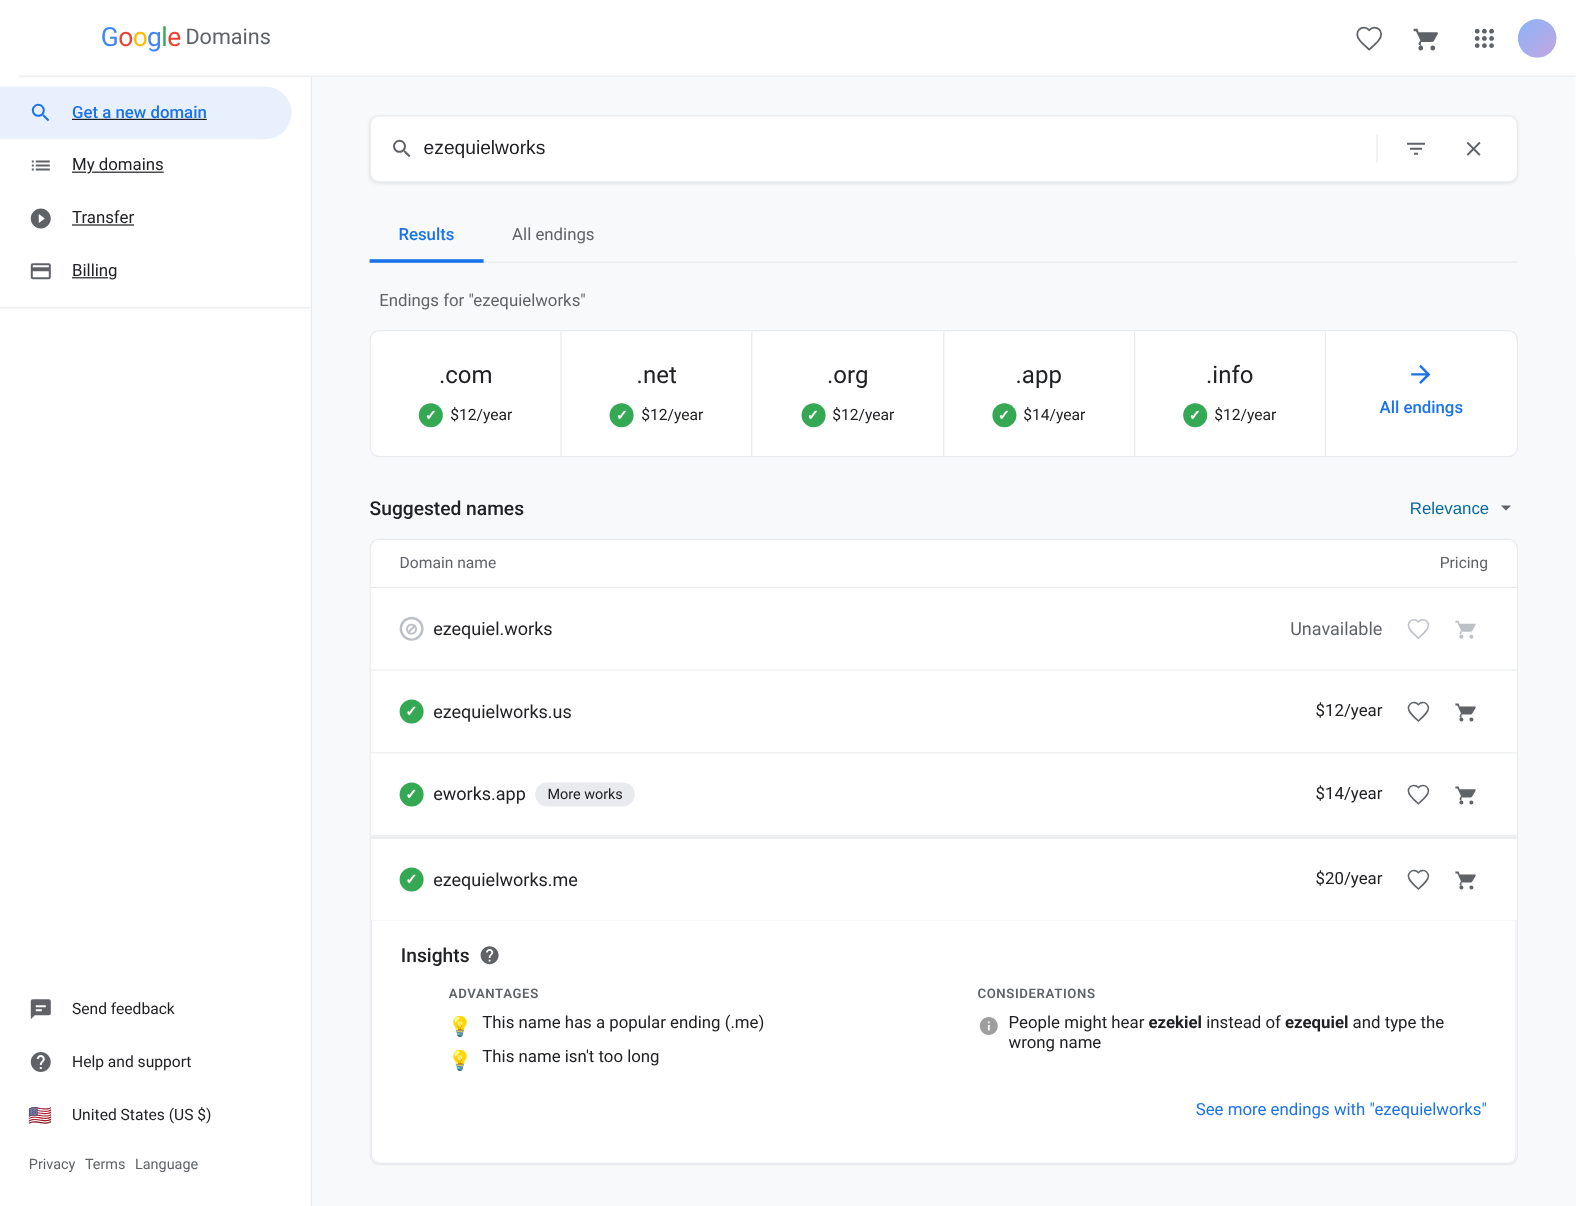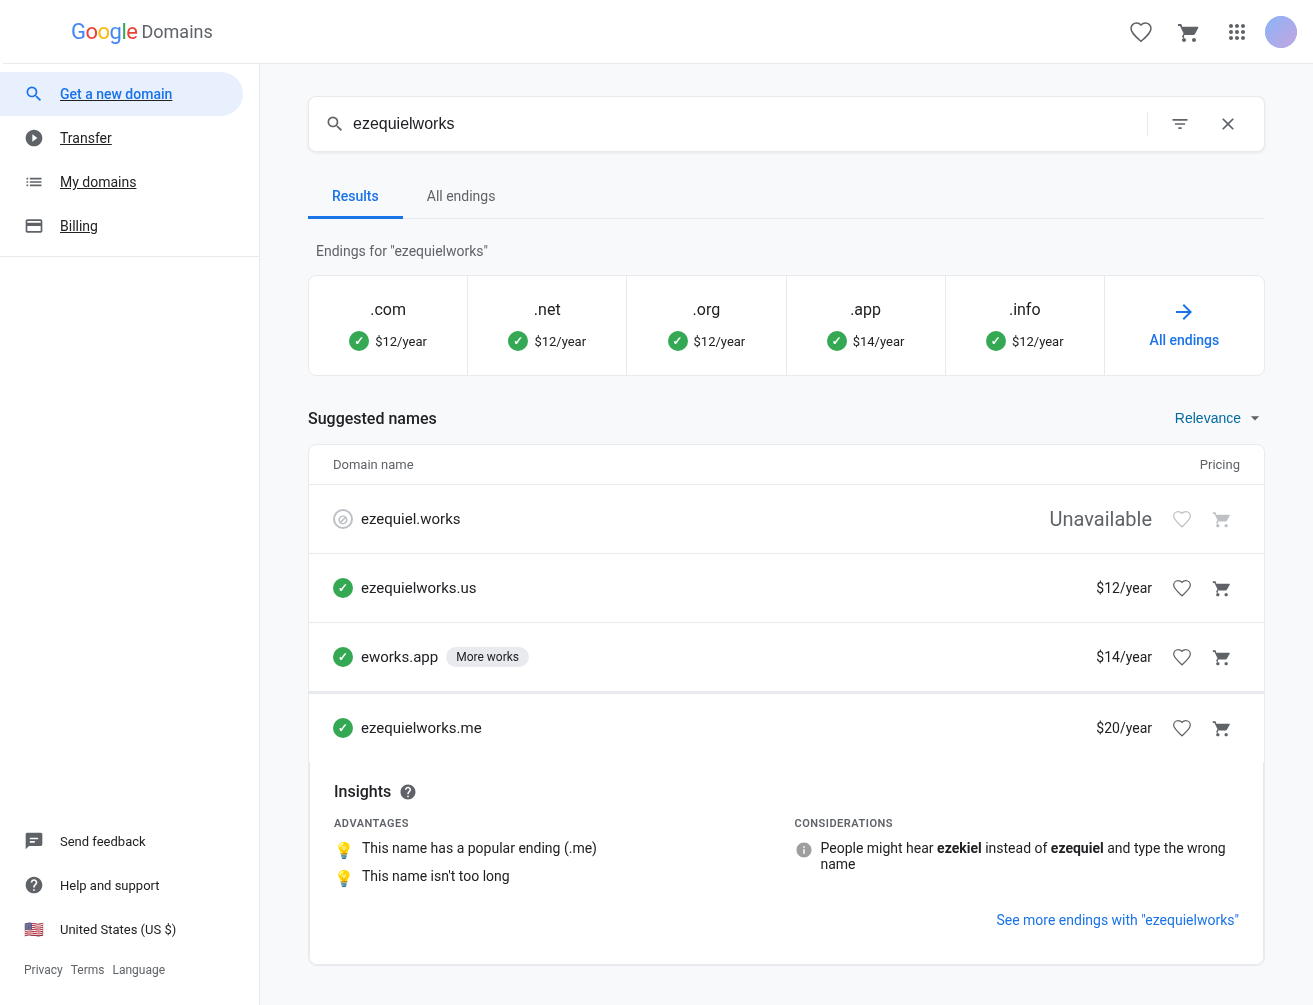--- a/index.html
+++ b/index.html
@@ -2,21 +2,21 @@
 <html><head>
   <meta charset="utf-8">
   <style>
     * { box-sizing: border-box; margin: 0; padding: 0; }
     body { font-family: 'Google Sans', Roboto, Arial, sans-serif; font-size: 14px; color: #202124; background: #fff; height: 1005px; overflow: hidden; }
 
     
     .header {
       display: flex; align-items: center; height: 64px;
       padding: 0 16px; border-bottom: 1px solid #e8eaed;
-      position: fixed; top: 0; left: 3px; right: 0; background: #fff; z-index: 100;
+      position: fixed; top: 0; left: 16px; right: 0; background: #fff; z-index: 100;
     }
     .header-left { display: flex; align-items: center; gap: 8px; }
     .hamburger { width: 24px; height: 24px; cursor: pointer; display: flex; flex-direction: column; justify-content: center; gap: 5px; padding: 2px; }
     .hamburger span { display: block; height: 2px; background: #5f6368; border-radius: 1px; }
     .google-logo { display: flex; align-items: center; margin-left: 4px; }
     .logo-text { font-size: 22px; font-weight: 400; letter-spacing: -0.5px; }
     .logo-g { color: #4285f4; }
     .logo-o1 { color: #ea4335; }
     .logo-o2 { color: #fbbc04; }
     .logo-g2 { color: #4285f4; }
@@ -78,21 +78,21 @@
     .endings-grid {
       display: grid; grid-template-columns: repeat(6, 1fr);
       border: 1px solid #e8eaed; border-radius: 8px; overflow: hidden;
       background: #fff; margin-bottom: 32px;
     }
     .ending-card {
       padding: 24px 16px; text-align: center;
       border-right: 1px solid #e8eaed; cursor: pointer;
     }
     .ending-card:last-child { border-right: none; }
-    .ending-ext { font-size: 16px; font-weight: 400; color: #202124; margin-bottom: 12px; }
+    .ending-ext { font-size: 20px; font-weight: 400; color: #202124; margin-bottom: 12px; }
     .ending-price { font-size: 13px; color: #202124; display: flex; align-items: center; justify-content: center; gap: 6px; }
     .ending-all { color: #1a73e8; font-size: 14px; font-weight: 500; display: flex; flex-direction: column; align-items: center; justify-content: center; gap: 8px; }
     .check-icon { width: 20px; height: 20px; border-radius: 50%; background: #34a853; display: inline-flex; align-items: center; justify-content: center; flex-shrink: 0; }
     .check-icon::after { content: '✓'; color: #fff; font-size: 12px; font-weight: bold; }
 
     
     .suggested-header { display: flex; align-items: center; justify-content: space-between; margin-bottom: 16px; }
     .suggested-title { font-size: 16px; font-weight: 500; color: #202124; text-align: right; }
     .sort-dropdown { display: flex; align-items: center; gap: 4px; cursor: pointer; color: #0369a1; font-size: 14px; border: none; background: transparent; }
 
@@ -100,27 +100,27 @@
     .domain-table { background: #fff; border: 1px solid #e8eaed; border-radius: 8px; overflow: hidden; margin-bottom: 0; }
     .table-header { display: flex; justify-content: space-between; padding: 12px 24px; border-bottom: 1px solid #e8eaed; color: #5f6368; font-size: 13px; }
     .domain-row { display: flex; align-items: center; padding: 16px 24px; border-bottom: 1px solid #e8eaed; background: #fff; }
     .domain-row:last-child { border-bottom: none; }
     .domain-status { width: 28px; flex-shrink: 0; }
     .domain-name { flex: 1; font-size: 15px; color: #202124; display: flex; align-items: center; gap: 8px; }
     .domain-price { font-size: 14px; color: #202124; margin-right: 12px; }
     .domain-actions { display: flex; align-items: center; gap: 4px; }
     .action-btn { width: 36px; height: 36px; border-radius: 50%; display: flex; align-items: center; justify-content: center; cursor: pointer; border: none; background: transparent; color: #5f6368; }
     .action-btn.disabled { color: #bdc1c6; cursor: default; }
-    .unavailable-text { color: #5f6368; font-size: 20px; margin-right: 12px; }
+    .unavailable-text { color: #5f6368; font-size: 15px; margin-right: 12px; }
     .badge { background: #e8eaed; color: #202124; font-size: 12px; padding: 3px 10px; border-radius: 12px; }
 
     
     .insights-section { background: #fff; border: 1px solid #e8eaed; border-radius: 8px; padding: 20px 24px; margin-top: -1px; border-top: none; border-radius: 0 0 8px 8px; }
-    .insights-title { font-size: 16px; font-weight: 500; display: flex; align-items: flex-end; gap: 8px; margin-bottom: 16px; }
-    .insights-grid { display: grid; grid-template-columns: 1fr 1fr; gap: 16px; }
+    .insights-title { font-size: 16px; font-weight: 500; display: flex; align-items: flex-start; gap: 8px; margin-bottom: 16px; }
+    .insights-grid { display: grid; grid-template-columns: 1fr 1fr; gap: 16px; margin-left: 40px; }
     .insights-col-title { font-size: 11px; font-weight: 600; color: #5f6368; text-transform: uppercase; letter-spacing: 0.5px; margin-bottom: 10px; }
     .insight-item { display: flex; align-items: flex-start; gap: 8px; margin-bottom: 8px; font-size: 14px; color: #202124; }
     .insight-dot { color: #1a73e8; font-size: 16px; flex-shrink: 0; margin-top: 1px; }
     .insight-light { color: #9e9e9e; font-size: 16px; flex-shrink: 0; margin-top: 1px; }
 
     
     .see-more { text-align: right; padding: 16px 0; }
     .see-more a { color: #1a73e8; text-decoration: none; font-size: 14px; cursor: pointer; }
 
     
@@ -176,32 +176,32 @@
         <span class="sidebar-icon">
           <svg width="20" height="20" viewBox="0 0 24 24">
               <path d="M15.5 14h-.79l-.28-.27A6.471 6.471 0 0016 9.5 6.5 6.5 0 109.5 16c1.61 0 3.09-.59 4.23-1.57l.27.28v.79l5 4.99L20.49 19l-4.99-5zm-6 0C7.01 14 5 11.99 5 9.5S7.01 5 9.5 5 14 7.01 14 9.5 11.99 14 9.5 14z" fill="#1a73e8"></path>
             </svg>
         </span>
         <span>Get a new domain</span>
       </div>
       <div class="sidebar-item">
         <span class="sidebar-icon">
           <svg width="20" height="20" viewBox="0 0 24 24">
+              <path d="M3 13h2v-2H3v2zm0 4h2v-2H3v2zm0-8h2V7H3v2zm4 4h14v-2H7v2zm0 4h14v-2H7v2zM7 7v2h14V7H7z" fill="#5f6368"></path>
+            </svg>
+        </span>
+        <span>My domains</span>
+      </div>
+      <div class="sidebar-item">
+        <span class="sidebar-icon">
+          <svg width="20" height="20" viewBox="0 0 24 24">
               <path d="M12 2C6.48 2 2 6.48 2 12s4.48 10 10 10 10-4.48 10-10S17.52 2 12 2zm-2 14.5v-9l6 4.5-6 4.5z" fill="#5f6368"></path>
             </svg>
         </span>
         <span>Transfer</span>
-      </div>
-      <div class="sidebar-item">
-        <span class="sidebar-icon">
-          <svg width="20" height="20" viewBox="0 0 24 24">
-              <path d="M3 13h2v-2H3v2zm0 4h2v-2H3v2zm0-8h2V7H3v2zm4 4h14v-2H7v2zm0 4h14v-2H7v2zM7 7v2h14V7H7z" fill="#5f6368"></path>
-            </svg>
-        </span>
-        <span>My domains</span>
       </div>
       <div class="sidebar-item">
         <span class="sidebar-icon">
           <svg width="20" height="20" viewBox="0 0 24 24">
               <path d="M20 4H4c-1.11 0-2 .89-2 2v12c0 1.11.89 2 2 2h16c1.11 0 2-.89 2-2V6c0-1.11-.89-2-2-2zm0 14H4v-6h16v6zm0-10H4V6h16v2z" fill="#5f6368"></path>
             </svg>
         </span>
         <span>Billing</span>
       </div>
       <hr class="sidebar-divider">

